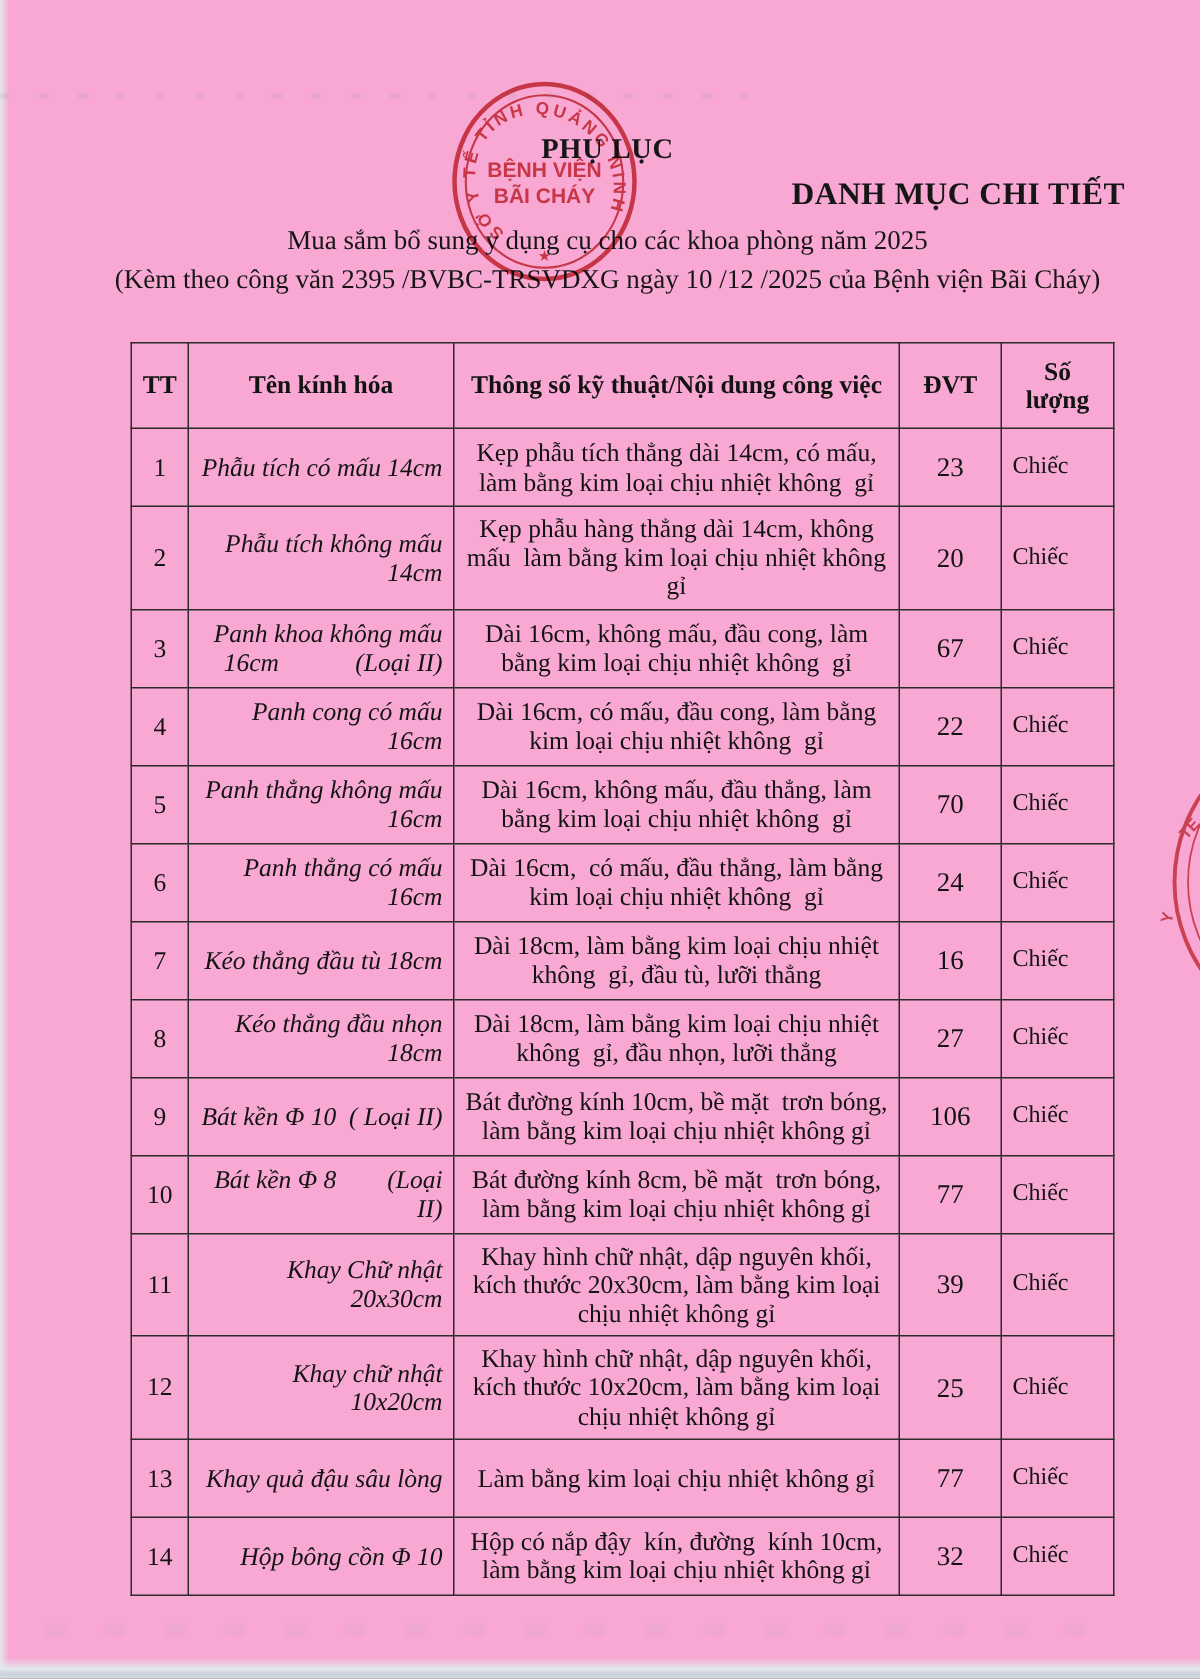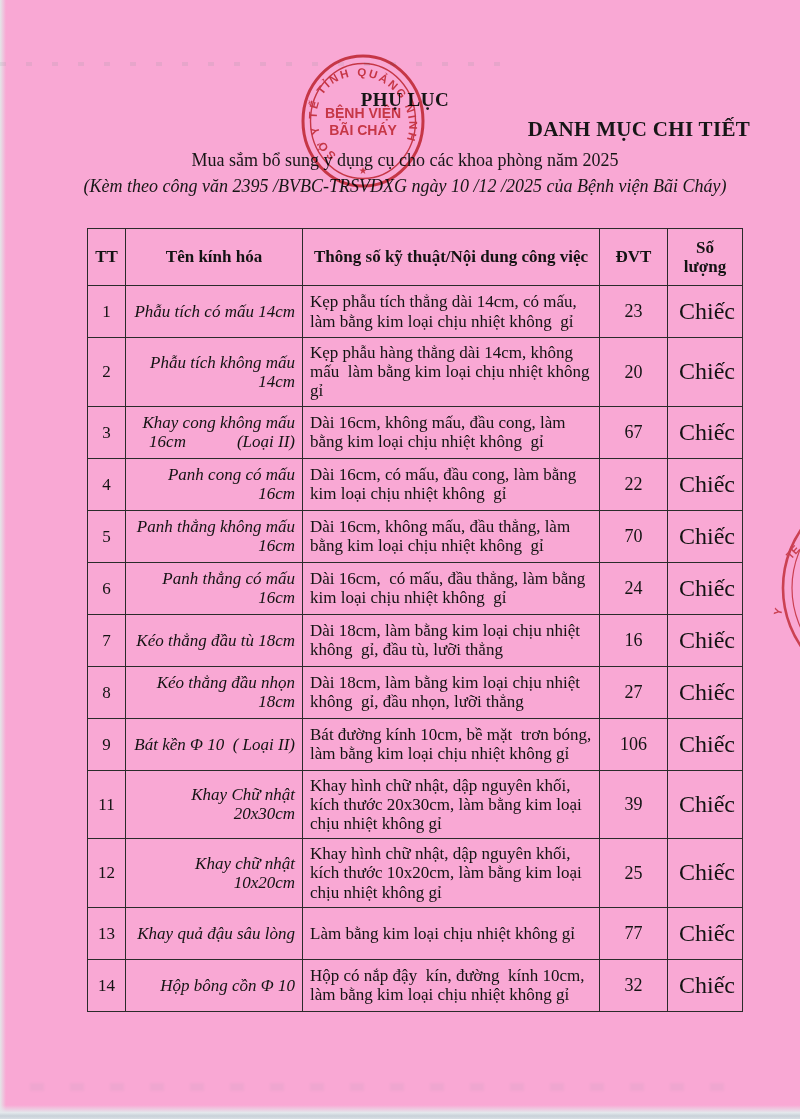--- a/index.html
+++ b/index.html
@@ -19,21 +19,21 @@
   .scan-noise{position:absolute;left:0;top:62px;width:520px;height:4px;opacity:.35;filter:blur(.6px);
     background:repeating-linear-gradient(90deg,rgba(150,155,160,.5) 0 6px,rgba(255,255,255,0) 6px 26px);}
   .scan-noise2{position:absolute;left:30px;bottom:28px;width:700px;height:8px;opacity:.18;filter:blur(1px);
     background:repeating-linear-gradient(90deg,rgba(140,150,165,.5) 0 14px,rgba(255,255,255,0) 14px 40px);}
 
   
   .header{position:absolute;left:60px;top:88px;width:690px;text-align:center;line-height:1.25;}
   .title1{font-size:19px;font-weight:bold;letter-spacing:.5px;}
   .title2{font-size:21px;font-weight:bold;margin-top:4px;letter-spacing:.3px;text-align:right;}
   .subtitle{font-size:18px;margin-top:7px;}
-  .reference{font-size:18px;font-style:italic;margin-top:3px;}
+  .reference{font-size:18px;margin-top:3px;}
 
   
   .stamp{position:absolute;left:299px;top:52px;width:128px;height:138px;opacity:.88;mix-blend-mode:multiply;pointer-events:none;}
   .stamp-partial{position:absolute;right:0;top:524px;width:27px;height:132px;overflow:hidden;opacity:.8;mix-blend-mode:multiply;pointer-events:none;}
 
   
   table.main{
     position:absolute;left:87px;top:228px;width:655px;
     border-collapse:collapse;table-layout:fixed;
     font-size:17px;color:#131313;
@@ -43,23 +43,23 @@
     padding:5px 7px;
     vertical-align:middle;
     white-space:pre-wrap;
     word-wrap:break-word;
     line-height:1.13;
   }
   table.main th{font-weight:bold;text-align:center;height:46px;font-size:17px;}
   table.main tr{height:52px;}
   td.c-tt{text-align:center;}
   td.c-name{text-align:right;font-style:italic;}
-  td.c-spec{text-align:left;}
+  td.c-spec{text-align:center;}
   td.c-dvt{text-align:center;font-size:18px;}
-  td.c-qty{text-align:right;font-size:24px;}
+  td.c-qty{text-align:left;font-size:16px;}
 </style>
 </head>
 <body>
 
 <div class="doc">
 
   <div class="edge-left"></div>
   <div class="scan-noise"></div>
   <div class="scan-noise2"></div>
   <div class="edge-bottom"></div>
@@ -123,21 +123,21 @@
         </tr>
         <tr>
           <td class="c-tt">2</td>
           <td class="c-name">Phẫu tích không mấu 14cm</td>
           <td class="c-spec">Kẹp phẫu hàng thẳng dài 14cm, không mấu  làm bằng kim loại chịu nhiệt không gỉ</td>
           <td class="c-dvt">20</td>
           <td class="c-qty">Chiếc</td>
         </tr>
         <tr>
           <td class="c-tt">3</td>
-          <td class="c-name">Khay cong không mấu 16cm            (Loại II)</td>
+          <td class="c-name">Panh khoa không mấu 16cm            (Loại II)</td>
           <td class="c-spec">Dài 16cm, không mấu, đầu cong, làm bằng kim loại chịu nhiệt không  gỉ</td>
           <td class="c-dvt">67</td>
           <td class="c-qty">Chiếc</td>
         </tr>
         <tr>
           <td class="c-tt">4</td>
           <td class="c-name">Panh cong có mấu 16cm</td>
           <td class="c-spec">Dài 16cm, có mấu, đầu cong, làm bằng kim loại chịu nhiệt không  gỉ</td>
           <td class="c-dvt">22</td>
           <td class="c-qty">Chiếc</td>
@@ -171,20 +171,27 @@
           <td class="c-qty">Chiếc</td>
         </tr>
         <tr>
           <td class="c-tt">9</td>
           <td class="c-name">Bát kền Φ 10  ( Loại II)</td>
           <td class="c-spec">Bát đường kính 10cm, bề mặt  trơn bóng, làm bằng kim loại chịu nhiệt không gỉ</td>
           <td class="c-dvt">106</td>
           <td class="c-qty">Chiếc</td>
         </tr>
         <tr>
+          <td class="c-tt">10</td>
+          <td class="c-name">Bát kền Φ 8        (Loại II)</td>
+          <td class="c-spec">Bát đường kính 8cm, bề mặt  trơn bóng, làm bằng kim loại chịu nhiệt không gỉ</td>
+          <td class="c-dvt">77</td>
+          <td class="c-qty">Chiếc</td>
+        </tr>
+        <tr>
           <td class="c-tt">11</td>
           <td class="c-name">Khay Chữ nhật 20x30cm</td>
           <td class="c-spec">Khay hình chữ nhật, dập nguyên khối, kích thước 20x30cm, làm bằng kim loại chịu nhiệt không gỉ</td>
           <td class="c-dvt">39</td>
           <td class="c-qty">Chiếc</td>
         </tr>
         <tr>
           <td class="c-tt">12</td>
           <td class="c-name">Khay chữ nhật 10x20cm</td>
           <td class="c-spec">Khay hình chữ nhật, dập nguyên khối, kích thước 10x20cm, làm bằng kim loại chịu nhiệt không gỉ</td>

